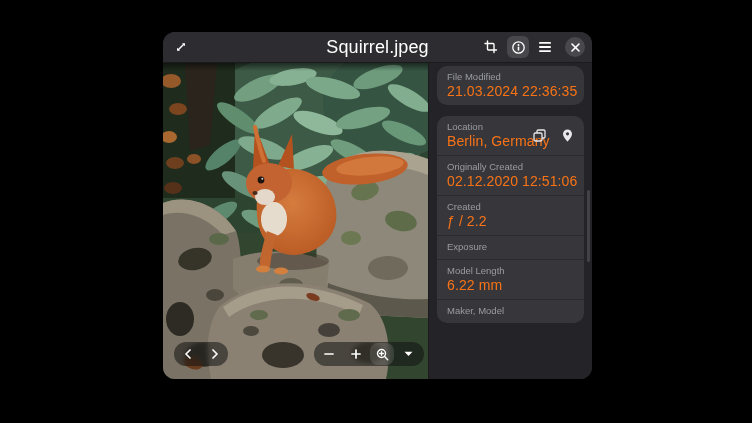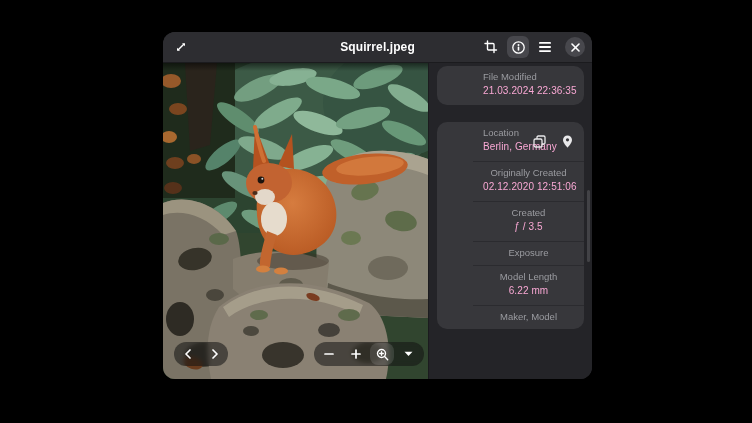--- a/index.html
+++ b/index.html
@@ -20,21 +20,21 @@
   }
   .hbtn{
     width:22px;height:22px;border-radius:6px;display:flex;align-items:center;justify-content:center;
     color:#fff;flex:0 0 auto;cursor:pointer;
   }
   .hbtn.active{background:#47474c;}
   .hbtn.circle{background:#48484d;border-radius:50%;width:20px;height:20px;margin-left:4px;}
   .hspacer{flex:1;}
   .title{
     position:absolute;left:50%;top:50%;transform:translate(-50%,-50%);
-    color:#fff;font-size:12px;font-weight:700;letter-spacing:.1px;white-space:nowrap;
+    color:#fff;font-size:18px;font-weight:400;letter-spacing:.1px;white-space:nowrap;
   }
   .hright{display:flex;align-items:center;gap:5px;}
   
   .content{display:flex;height:316px;}
   .image-area{width:265px;height:316px;position:relative;background:#27381f;overflow:hidden;}
   .image-area svg.photo{display:block;}
   
   .pill{
     position:absolute;height:24px;background:rgba(18,18,18,.55);border-radius:12px;
     display:flex;align-items:center;backdrop-filter:blur(2px);
@@ -44,26 +44,26 @@
   .pbtn{
     width:24px;height:22px;display:flex;align-items:center;justify-content:center;
     color:#fff;border-radius:8px;cursor:pointer;flex:0 0 auto;
   }
   .pbtn.toggled{background:rgba(255,255,255,.12);}
   
   .panel{
     width:164px;height:316px;background:#242428;border-left:1px solid #1b1b1e;
     box-sizing:border-box;padding:3px 8px 0 8px;position:relative;overflow:hidden;
   }
-  .card{background:#37373b;border-radius:10px;overflow:hidden;padding-left:36px;}
-  .card + .card{margin-top:17px;}
+  .card{background:#37373b;border-radius:10px;overflow:hidden;}
+  .card + .card{margin-top:11px;}
   .prow{padding:5px 10px 6px 10px;position:relative;}
-  .prow + .prow{border-top:1px solid #2b2b2f;text-align:center;}
+  .prow + .prow{border-top:1px solid #2b2b2f;}
   .plabel{font-size:9.5px;color:#9b9ca1;line-height:12px;}
-  .pvalue{font-size:10px;color:#f9a8d4;line-height:16px;letter-spacing:.1px;white-space:nowrap;}
+  .pvalue{font-size:14px;color:#f97316;line-height:16px;letter-spacing:.1px;white-space:nowrap;}
   .row-actions{position:absolute;right:6px;top:50%;transform:translateY(-50%);display:flex;gap:6px;}
   .abtn{width:22px;height:22px;display:flex;align-items:center;justify-content:center;color:#e8e8ea;border-radius:6px;cursor:pointer;}
   .scroll-thumb{
     position:absolute;right:2px;top:127px;width:3px;height:72px;
     background:rgba(255,255,255,.14);border-radius:2px;
   }
   svg{display:block;}
 </style>
 </head>
 <body>
@@ -325,21 +325,21 @@
               </span>
             </div>
           </div>
         </div>
         <div class="prow">
           <div class="plabel">Originally Created</div>
           <div class="pvalue">02.12.2020 12:51:06</div>
         </div>
         <div class="prow">
           <div class="plabel">Created</div>
-          <div class="pvalue">ƒ / 3.5</div>
+          <div class="pvalue">ƒ / 2.2</div>
         </div>
         <div class="prow">
           <div class="plabel">Exposure</div>
         </div>
         <div class="prow">
           <div class="plabel">Model Length</div>
           <div class="pvalue">6.22 mm</div>
         </div>
         <div class="prow">
           <div class="plabel">Maker, Model</div>

